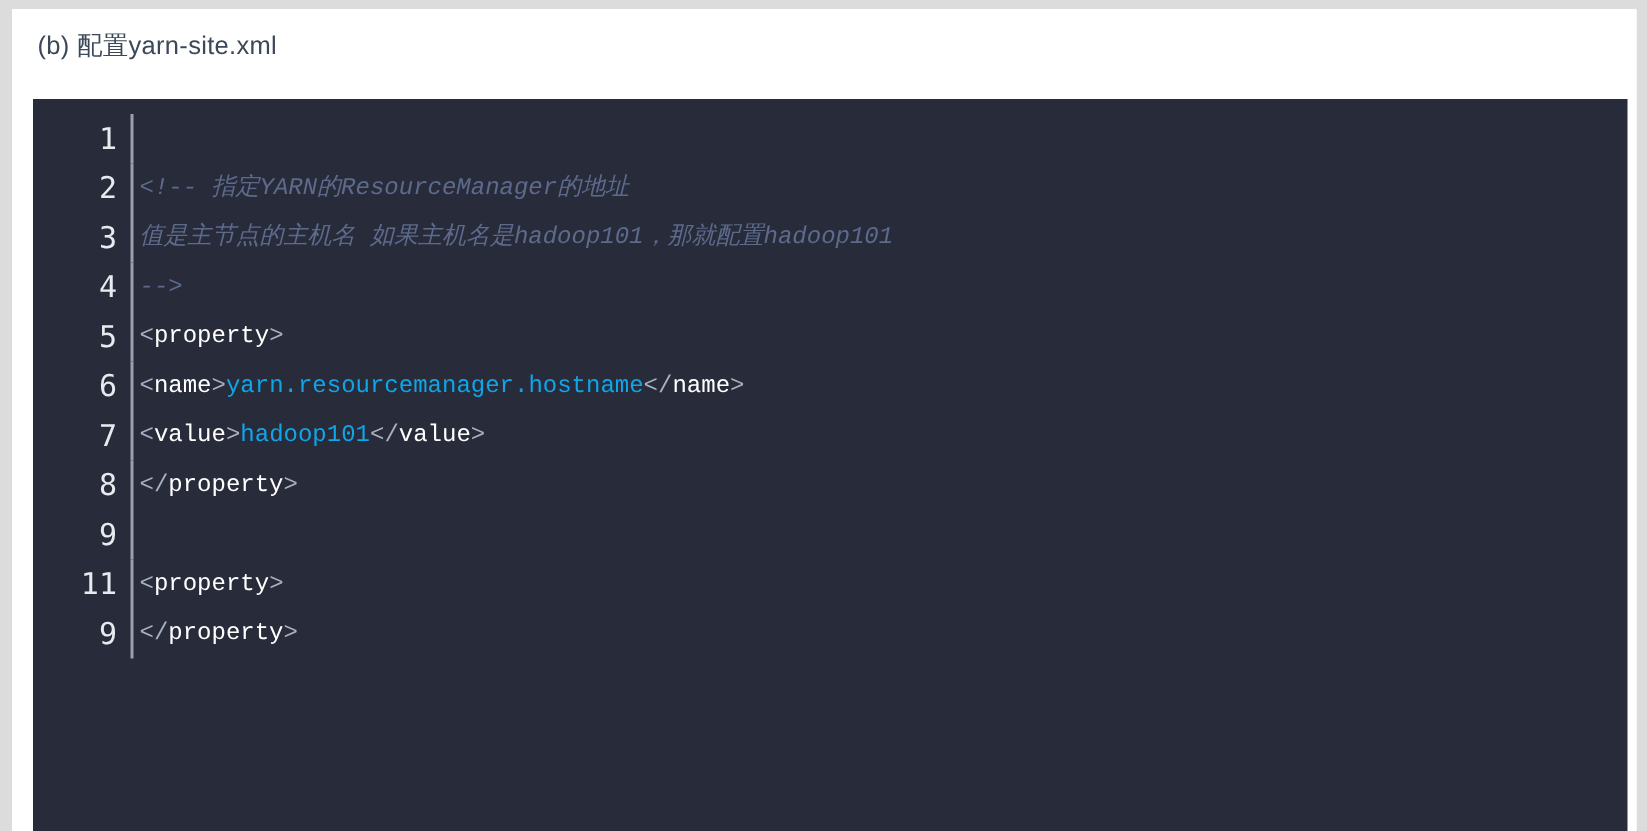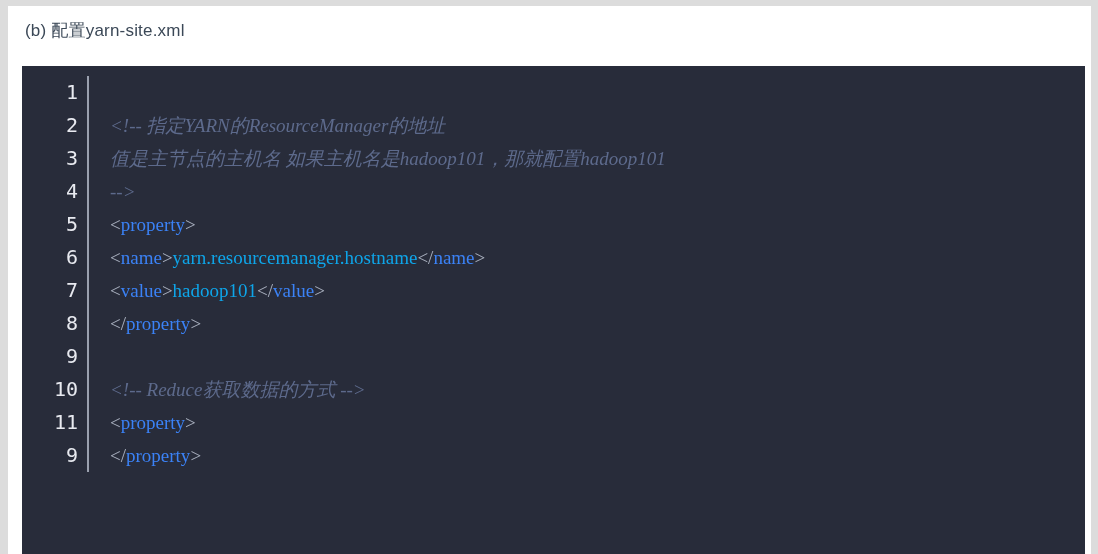--- a/index.html
+++ b/index.html
@@ -87,33 +87,33 @@
 
   .gutter-rule {
     flex: 0 0 2px;
     width: 2px;
     height: 33px;
     background: #9aa0ae;
   }
 
   .code-text {
     flex: 1 1 auto;
-    padding-left: 21px;
+    padding-left: 4px;
     box-sizing: border-box;
-    font-family: Liberation Serif, serif;
-    font-size: 19px;
+    font-family: Liberation Mono, monospace;
+    font-size: 16px;
     line-height: 33px;
     color: #e8eaf0;
     white-space: pre;
   }
 
   
   .tok-comment { color: #5d6a8c; font-style: italic; }
   .tok-punct   { color: #a9b0bf; }
-  .tok-tag     { color: #3b82f6; margin-top: 21px; }
+  .tok-tag     { color: #ffffff; margin-top: 21px; }
   .tok-plain   { color: #0ea5e9; }
 </style>
 </head>
 <body>
 
 <div class="edge-strip edge-top"></div>
 <div class="edge-strip edge-left"></div>
 <div class="edge-strip edge-right"></div>
 
 <div class="page-inner">
@@ -161,25 +161,20 @@
           <div class="gutter">8</div>
           <div class="gutter-rule"></div>
           <div class="code-text"><span class="tok-punct">&lt;/</span><span class="tok-tag">property</span><span class="tok-punct">&gt;</span></div>
         </div>
         <div class="code-row">
           <div class="gutter">9</div>
           <div class="gutter-rule"></div>
           <div class="code-text">&nbsp;</div>
         </div>
         <div class="code-row">
-          <div class="gutter">10</div>
-          <div class="gutter-rule"></div>
-          <div class="code-text"><span class="tok-comment">&lt;!-- Reduce获取数据的方式 --&gt;</span></div>
-        </div>
-        <div class="code-row">
           <div class="gutter">11</div>
           <div class="gutter-rule"></div>
           <div class="code-text"><span class="tok-punct">&lt;</span><span class="tok-tag">property</span><span class="tok-punct">&gt;</span></div>
         </div>
         <div class="code-row">
           <div class="gutter">9</div>
           <div class="gutter-rule"></div>
           <div class="code-text"><span class="tok-punct">&lt;/</span><span class="tok-tag">property</span><span class="tok-punct">&gt;</span></div>
         </div>
       </div>

